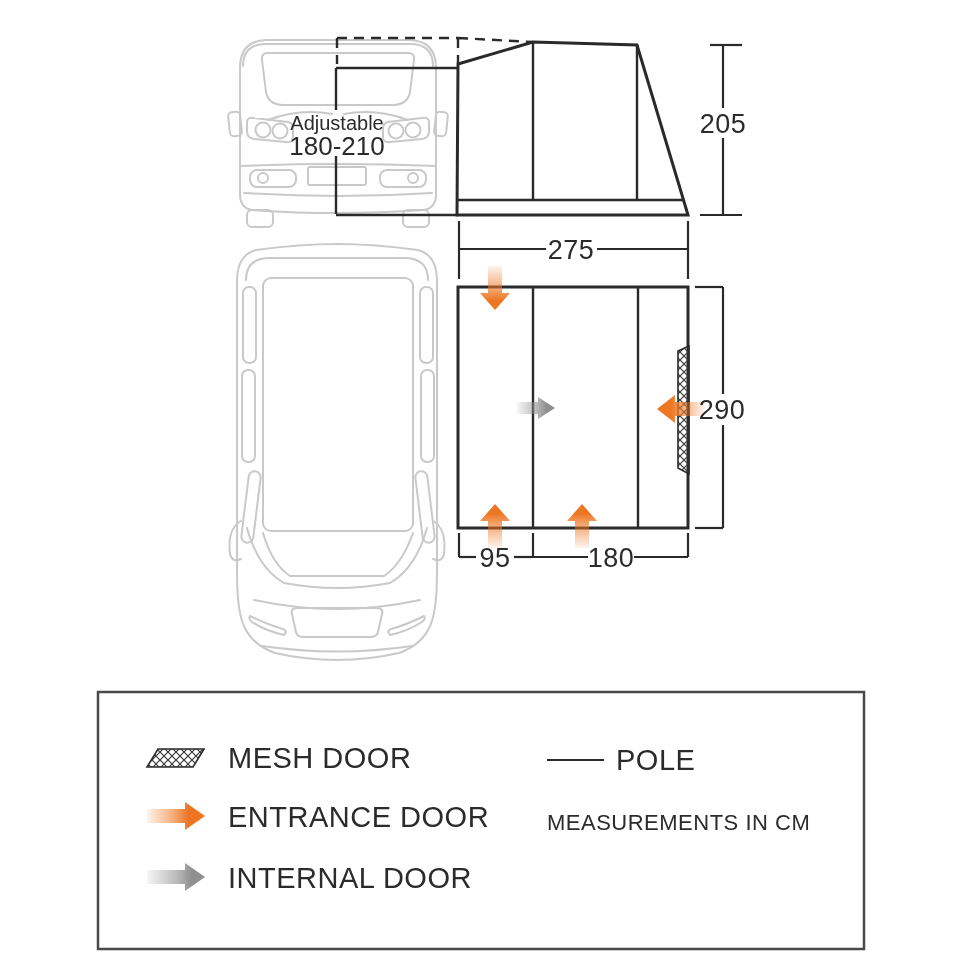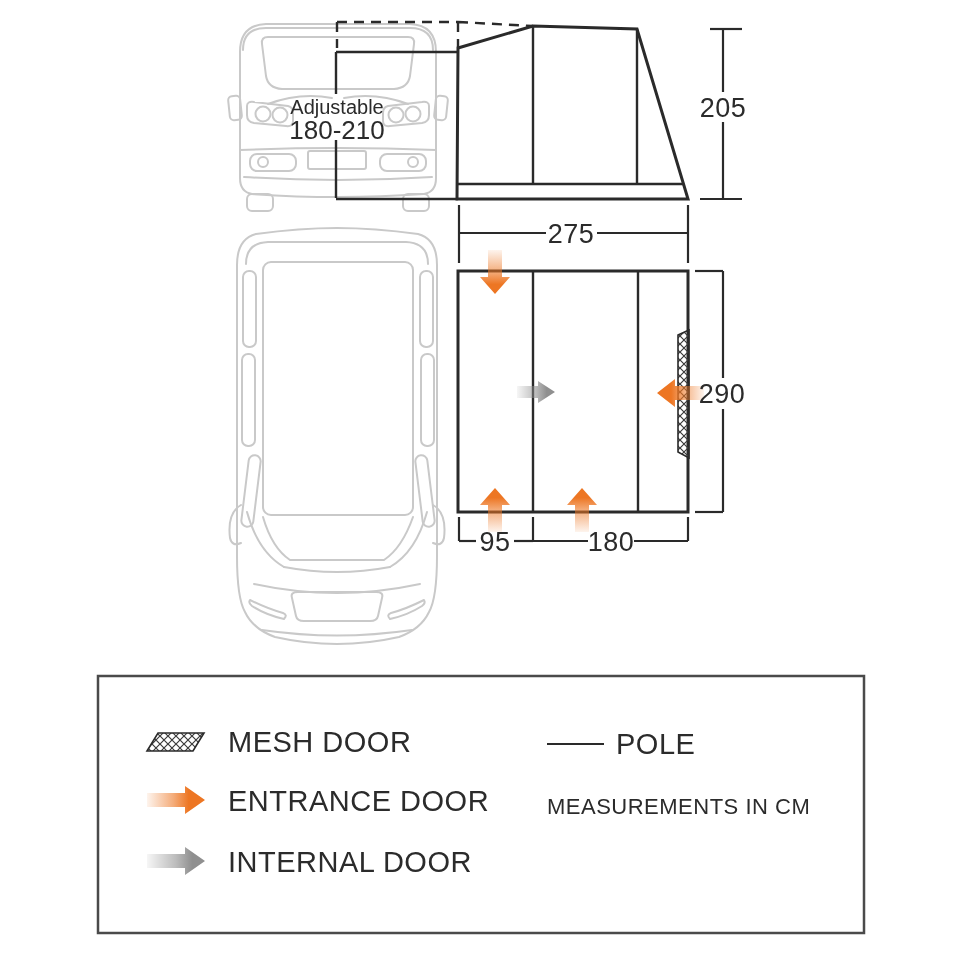--- a/index.html
+++ b/index.html
@@ -1,17 +1,17 @@
 <!DOCTYPE html>
 <html><head>
 <meta charset="utf-8">
 <style>
   html,body{margin:0;padding:0;background:#ffffff;}
   body{width:960px;height:960px;position:relative;font-family:"Liberation Sans","DejaVu Sans",sans-serif;}
-  #stage{position:absolute;left:0;top:0;width:960px;height:684px;}
+  #stage{position:absolute;left:0;top:16px;width:960px;height:684px;}
   svg{display:block;}
   text{fill:#2b2b2b;}
   .dim-label{font-size:27px;letter-spacing:0.5px;}
   .adj-label{font-size:20px;}
   .adj-range{font-size:26px;}
   .legend-label{font-size:29px;letter-spacing:0.5px;}
   .legend-note{font-size:22px;letter-spacing:0.5px;}
   .black-line{stroke:#2a2a2a;fill:none;}
   .gray-art{stroke:#c9c9c9;fill:none;stroke-width:2;stroke-linejoin:round;stroke-linecap:round;}
 </style>

